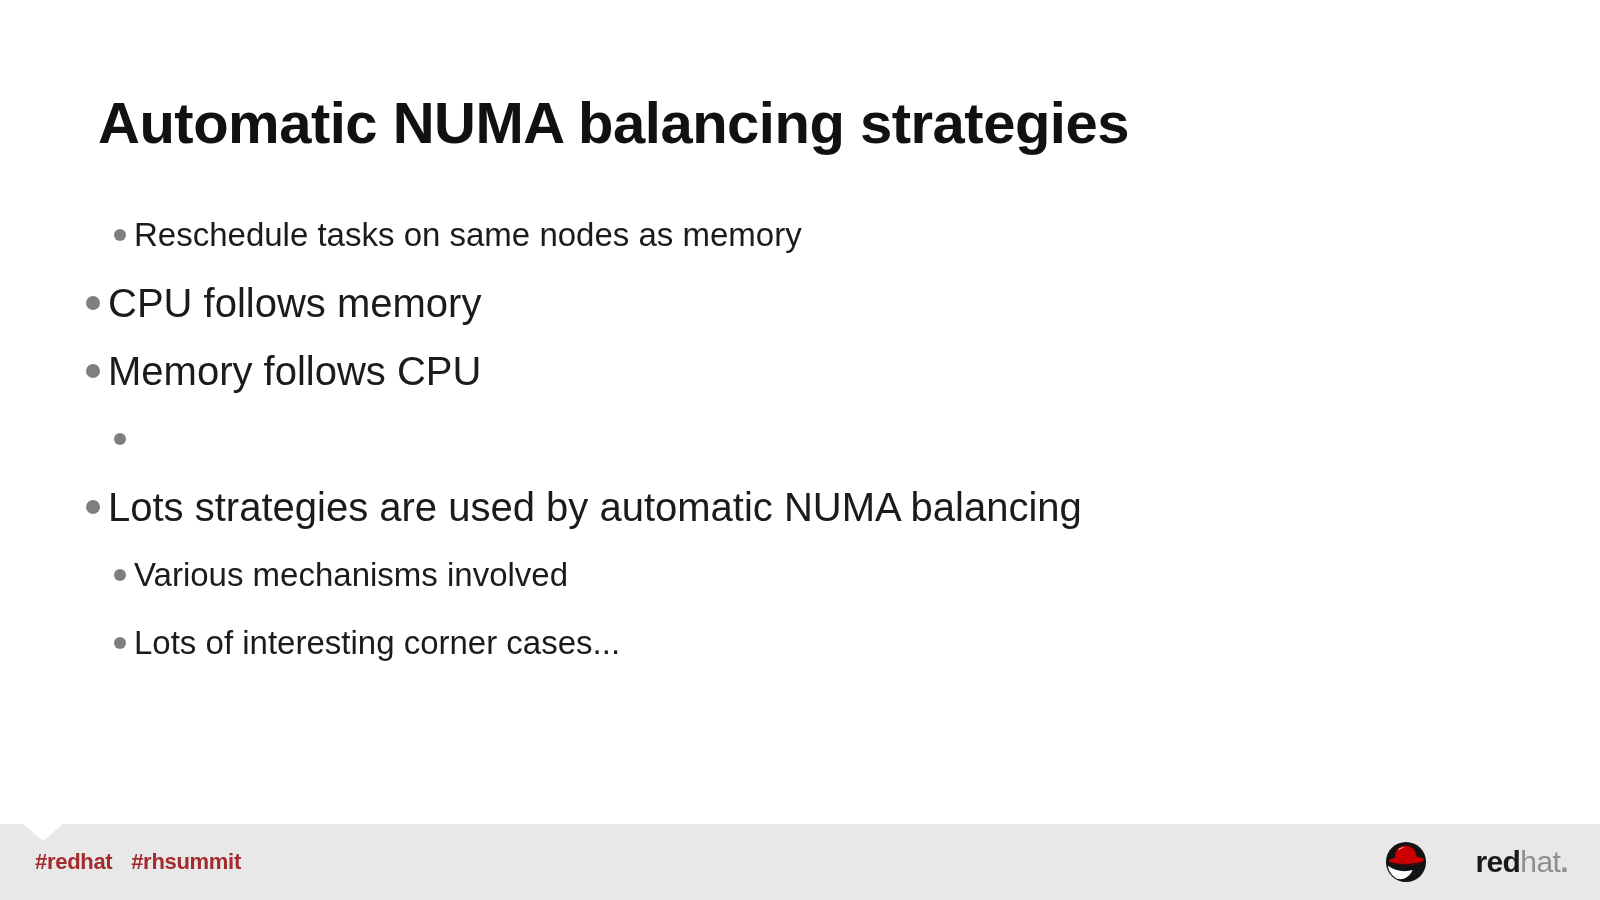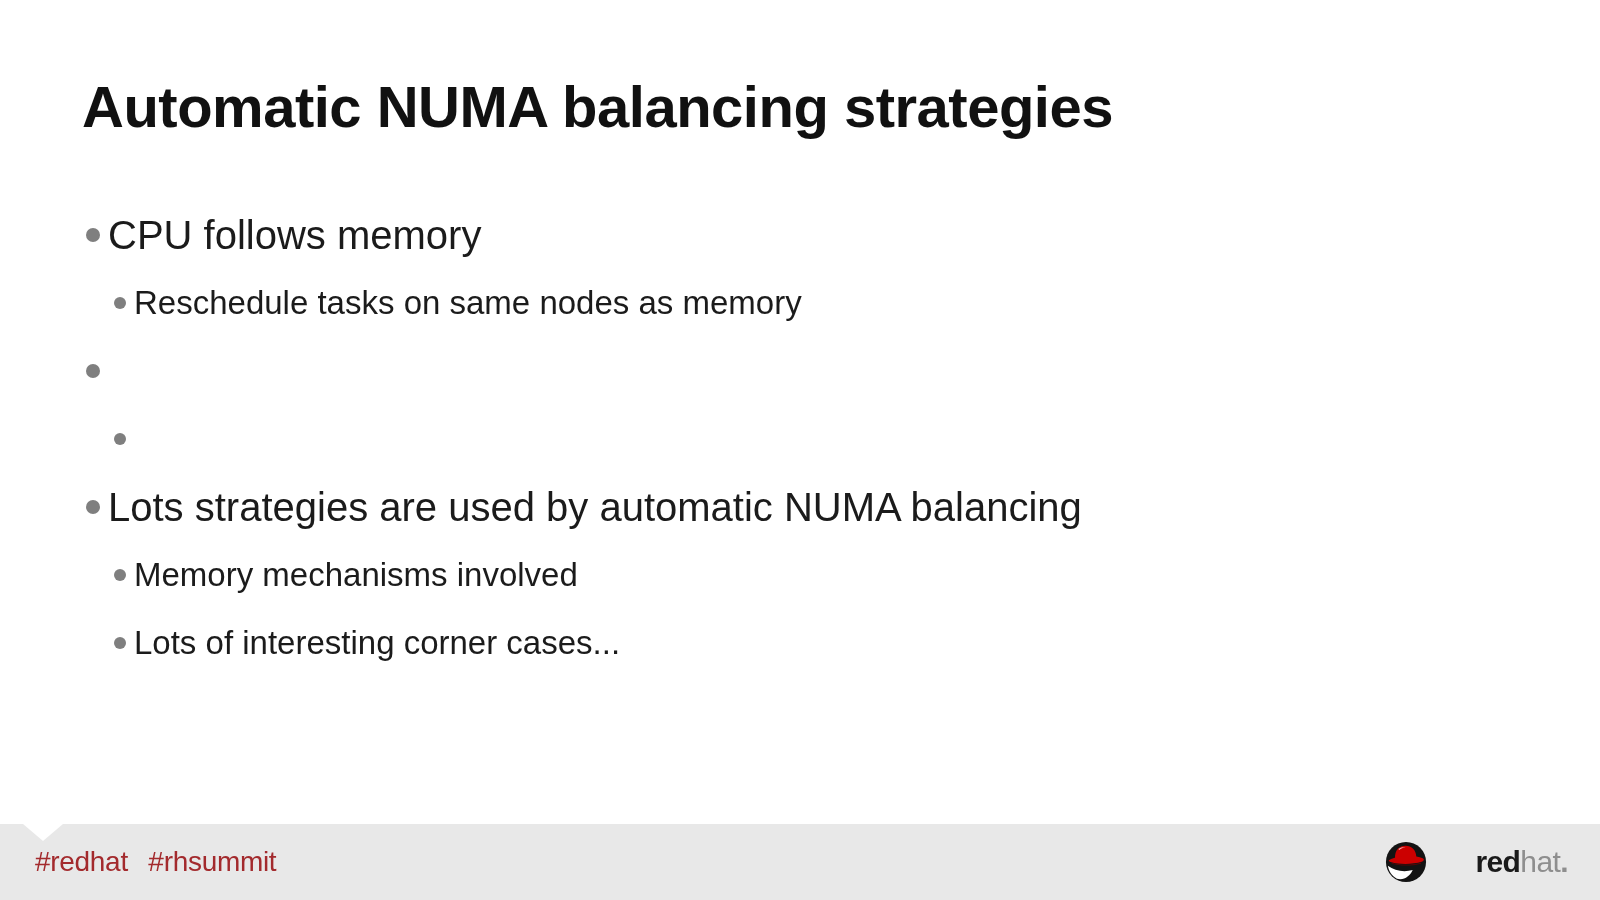--- a/index.html
+++ b/index.html
@@ -15,21 +15,21 @@
     position: relative;
     width: 1600px;
     height: 900px;
     background: #ffffff;
     overflow: hidden;
   }
   .title {
     position: absolute;
     left: 82px;
     top: 78px;
-    margin: 0;
+    margin: 16px;
     font-size: 58px;
     line-height: 1;
     font-weight: bold;
     color: #111111;
     letter-spacing: -0.5px;
     white-space: nowrap;
   }
   .bullets {
     position: absolute;
     left: 0;
@@ -68,22 +68,22 @@
     height: 0;
     border-left: 20px solid transparent;
     border-right: 20px solid transparent;
     border-top: 17px solid #ffffff;
   }
   .hashtags {
     position: absolute;
     left: 35px;
     top: 50%;
     transform: translateY(-50%);
-    font-size: 28px;
-    font-weight: normal;
+    font-size: 22px;
+    font-weight: bold;
     letter-spacing: -0.3px;
     color: #a32a2d;
     white-space: nowrap;
   }
   .hashtags span:first-child { margin-right: 13px; }
   .logo {
     position: absolute;
     right: 32px;
     top: 50%;
     transform: translateY(-50%);
@@ -104,41 +104,42 @@
   .wm-dot { font-weight: bold; color: #8e8e8e; }
 </style>
 </head>
 <body>
 
 <div class="slide">
 
   <h1 class="title">Automatic NUMA balancing strategies</h1>
 
   <div class="bullets">
-    <div class="row l1">
-      <span class="dot"></span>
-      <span>CPU follows memory</span>
-    </div>
     <div class="row l2">
       <span class="dot"></span>
       <span>Reschedule tasks on same nodes as memory</span>
     </div>
     <div class="row l1">
       <span class="dot"></span>
+      <span>CPU follows memory</span>
+    </div>
+    <div class="row l1">
+      <span class="dot"></span>
+      <span>Memory follows CPU</span>
     </div>
     <div class="row l2">
       <span class="dot"></span>
     </div>
     <div class="row l1">
       <span class="dot"></span>
       <span>Lots strategies are used by automatic NUMA balancing</span>
     </div>
     <div class="row l2">
       <span class="dot"></span>
-      <span>Memory mechanisms involved</span>
+      <span>Various mechanisms involved</span>
     </div>
     <div class="row l2">
       <span class="dot"></span>
       <span>Lots of interesting corner cases...</span>
     </div>
   </div>
 
   <footer class="footer">
     <div class="notch"></div>
 

